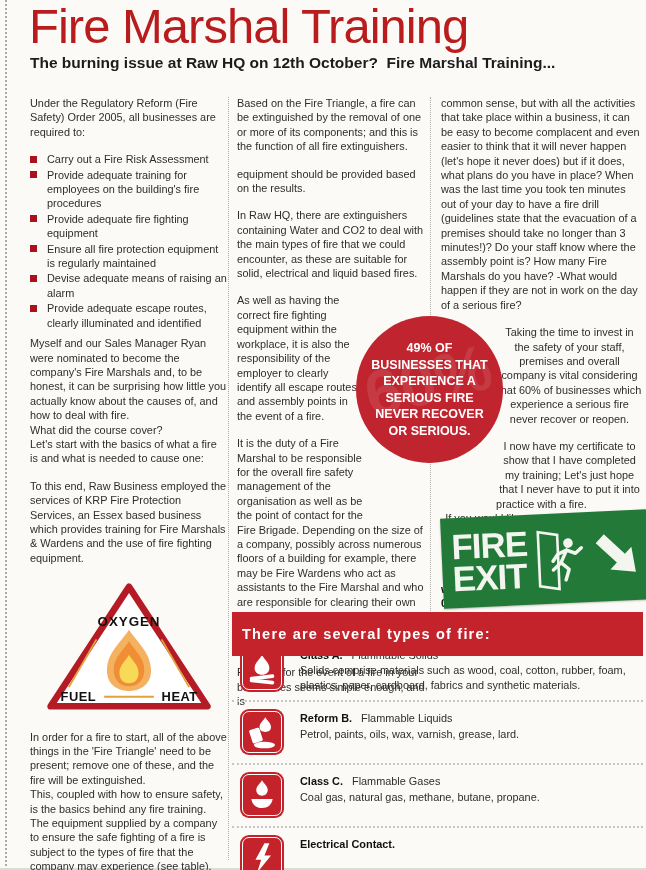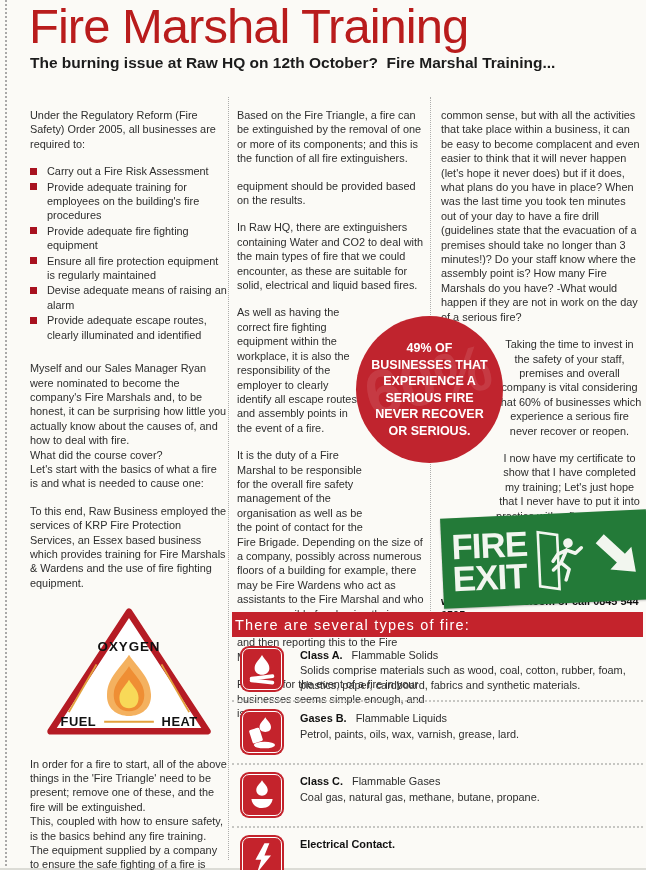--- a/index.html
+++ b/index.html
@@ -16,29 +16,29 @@
   
   .title{position:absolute;left:29px;top:1px;font-size:49px;font-weight:normal;
     letter-spacing:-1px;color:#b91c1c;line-height:1.05;white-space:nowrap;}
   .subtitle{position:absolute;left:30px;top:54px;font-size:15.5px;font-weight:bold;color:#1c1c1c;}
 
   
   .col{position:absolute;top:96px;font-size:10.9px;line-height:14.4px;}
   #col1{left:30px;width:197px;}
   #col2{left:237px;width:190px;}
   #col3{left:441px;width:201px;}
-  .col p{margin:12px 0 13px 0;}
+  .col p{margin:0 0 13px 0;}
   .blockline{display:block;}
 
   .divider-v{position:absolute;width:0;border-left:1.5px dotted #9a9a9a;opacity:.8;}
   #divider-v1{left:228px;top:97px;height:763px;}
   #divider-v2{left:430px;top:97px;height:514px;}
 
   
-  ul.bullets{list-style:none;margin:0 0 19px 0;padding:0;}
+  ul.bullets{list-style:none;margin:0 0 6px 0;padding:0;}
   ul.bullets li{position:relative;padding-left:17px;margin:0 0 1px 0;}
   ul.bullets li .sq{position:absolute;left:0;top:3.5px;width:7px;height:7px;background:#a8121f;}
 
   
   .triangle-wrap{margin:3px auto 10px auto;width:172px;}
 
   
   .badge{position:absolute;left:356px;top:316px;width:147px;height:147px;border-radius:50%;
     background:#c0242e;z-index:6;display:flex;align-items:center;justify-content:center;
     text-align:center;overflow:hidden;}
@@ -53,23 +53,23 @@
   .website-line{font-weight:bold;color:#111;}
   .end-square{display:inline-block;width:7px;height:7px;background:#c4232c;margin-left:5px;}
 
   
   .fire-exit{position:absolute;left:442px;top:514px;width:206px;height:90px;background:#237a38;
     transform:rotate(-2.6deg);z-index:5;display:flex;align-items:center;padding:2px 4px 2px 10px;
     box-sizing:border-box;gap:4px;box-shadow:0 1px 2px rgba(0,0,0,.25);}
   .fire-exit .words{color:#f2f6ef;font-weight:bold;font-size:35px;line-height:.92;letter-spacing:-1px;}
 
   
-  .types-banner{position:absolute;left:232px;top:612px;width:411px;height:25px;background:#c4232c;
-    color:#fff;font-weight:normal;font-size:14.5px;letter-spacing:1.2px;
-    display:flex;align-items:center;padding-left:3px;box-sizing:border-box;z-index:1;}
+  .types-banner{position:absolute;left:232px;top:612px;width:411px;height:44px;background:#c4232c;
+    color:#fff;font-weight:bold;font-size:14.5px;letter-spacing:1.2px;
+    display:flex;align-items:center;padding-left:10px;box-sizing:border-box;z-index:1;}
   .types-list{position:absolute;left:232px;top:641px;width:411px;font-size:10.9px;line-height:14.4px;}
   .type-row{display:flex;gap:16px;align-items:flex-start;padding:5px 0 6px 8px;}
   .ticon{flex:none;width:44px;height:46px;border-radius:9px;background:#c4232c;position:relative;
     display:flex;align-items:center;justify-content:center;}
   .ticon::after{content:"";position:absolute;inset:2px;border:1.5px solid #fff;border-radius:7px;}
   .type-text{padding-top:2px;}
   .type-title{margin-bottom:1px;}
   .type-label{font-weight:bold;color:#111;}
   .type-name{margin-left:9px;}
   .type-desc{max-width:352px;}
@@ -197,21 +197,21 @@
 
     <div class="type-row">
       <div class="ticon">
         <svg width="34" height="36" viewBox="0 0 40 44">
           <path d="M24 4 C21 9 17 11 17 16 C17 20 20 22 24 22 C28 22 31 20 31 16 C31 11 27 9 24 4 Z" fill="#fff"></path>
           <rect x="6" y="18" width="13" height="17" rx="2" fill="#fff" transform="rotate(-18 12 26)"></rect>
           <ellipse cx="23" cy="38" rx="13" ry="4" fill="#fff"></ellipse>
         </svg>
       </div>
       <div class="type-text">
-        <div class="type-title"><span class="type-label">Gases B.</span><span class="type-name">Flammable Liquids</span></div>
+        <div class="type-title"><span class="type-label">Reform B.</span><span class="type-name">Flammable Liquids</span></div>
         <div class="type-desc">Petrol, paints, oils, wax, varnish, grease, lard.</div>
       </div>
     </div>
     <div class="type-sep"></div>
 
     <div class="type-row">
       <div class="ticon">
         <svg width="34" height="36" viewBox="0 0 40 44">
           <path d="M20 4 C17 9 13 11 13 16 C13 20 16 23 20 23 C24 23 27 20 27 16 C27 11 23 9 20 4 Z" fill="#fff"></path>
           <path d="M7 27 C8 34 13 38 20 38 C27 38 32 34 33 27 Z" fill="#fff"></path>

